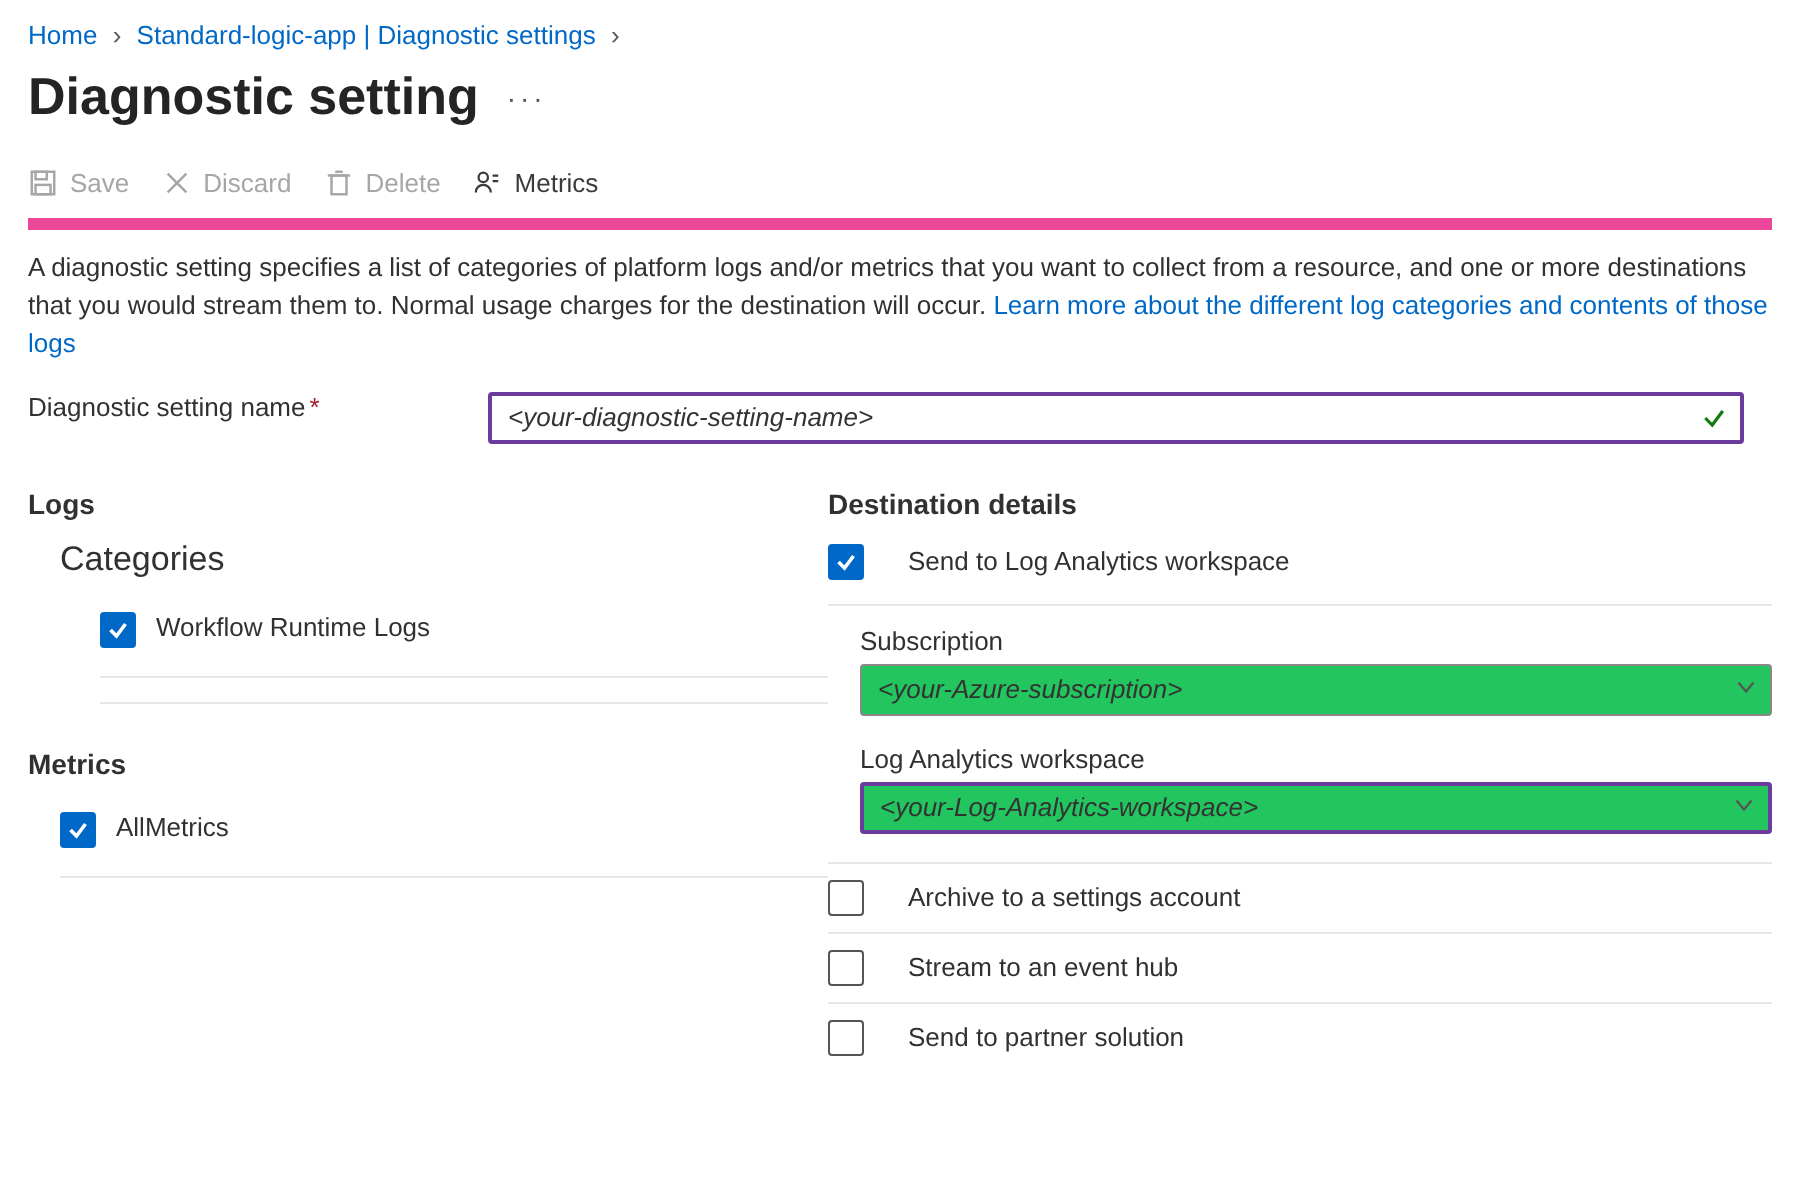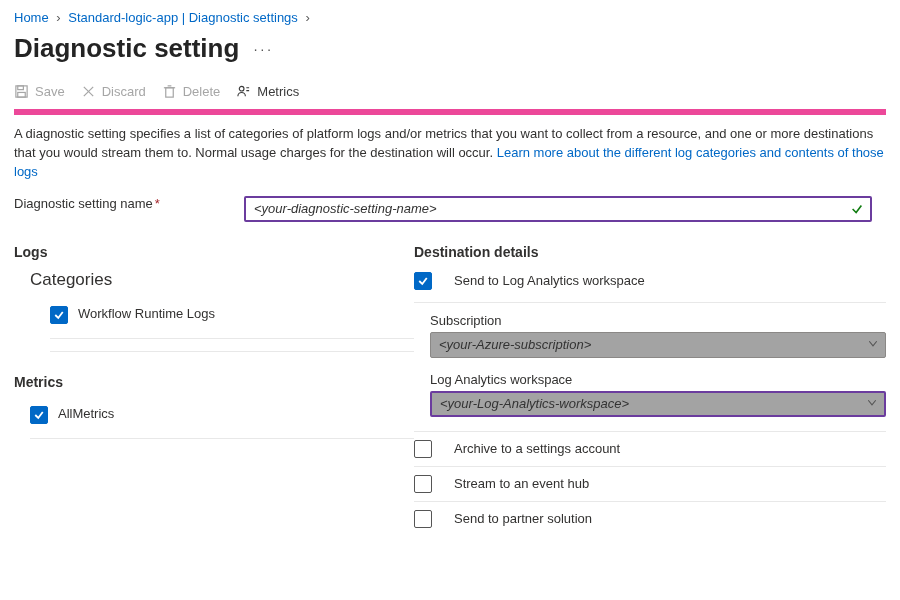--- a/index.html
+++ b/index.html
@@ -49,21 +49,21 @@
     border: 1px solid #555; display: inline-flex; align-items: center; justify-content: center;
     flex-shrink: 0;
   }
   .checkbox.checked { background: #0068c6; border-color: #0068c6; }
   .checkbox.checked svg { width: 12px; height: 12px; }
   .field-block { margin: 4px 0 14px 16px; }
   .field-label { font-size: 13px; color: #323130; margin-bottom: 4px; }
   .dropdown {
     position: relative; height: 26px; border: 1px solid #8a8886; border-radius: 2px;
     display: flex; align-items: center; padding: 0 26px 0 8px; font-style: italic; color: #333; font-size: 13px;
-    background: #a3a3a3;
+    background: #22c55e;
   }
   .dropdown.hl { border: 2px solid #6b3c9e; }
   .dropdown .chev { position: absolute; right: 6px; top: 50%; transform: translateY(-50%); }
   .chev svg { width: 12px; height: 12px; }
   .dest-row { display:flex; align-items:center; gap:22px; padding: 8px 0; border-top: 1px solid #e8e8e8; }
   .dest-row.first { border-top: none; padding-top: 2px; }
   .dest-indent { margin-left: 0; }
 </style>
 </head>
 <body>

